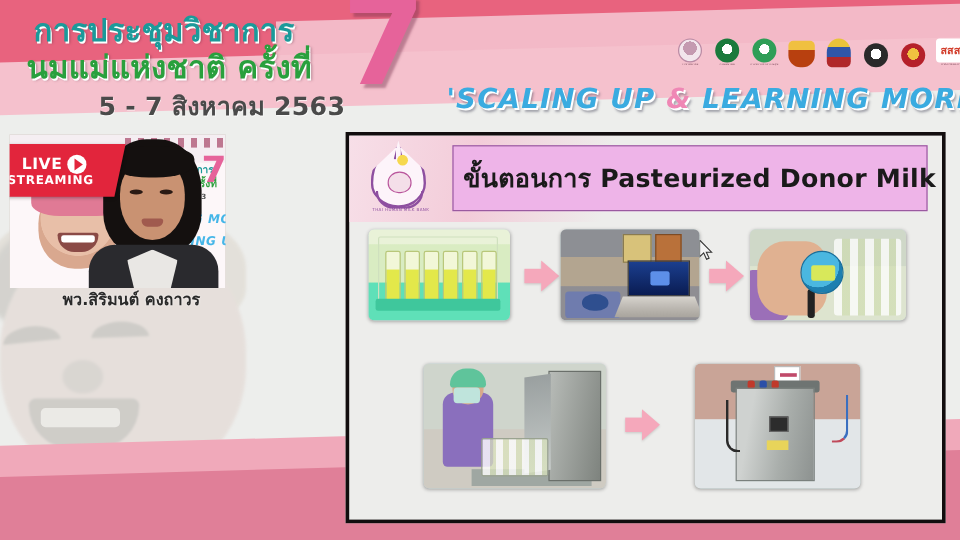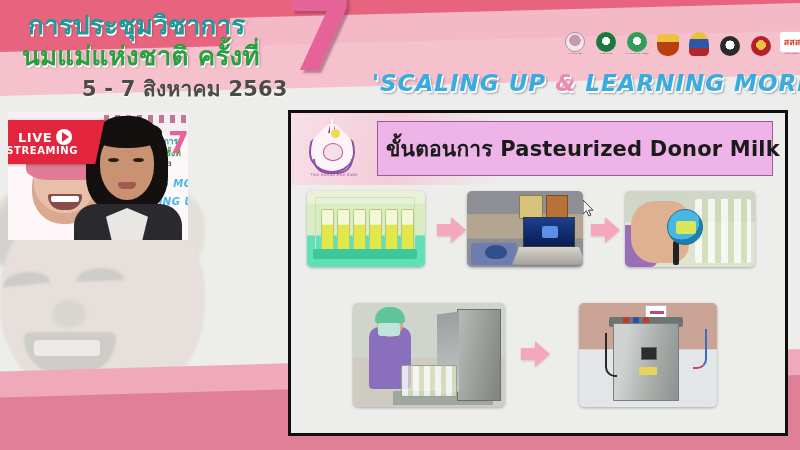--- a/index.html
+++ b/index.html
@@ -641,20 +641,21 @@
     </div>
     <div class="live-badge">
       <div class="row1">
         <span>LIVE</span>
         <span class="play-dot"></span>
       </div>
       <div class="row2">STREAMING</div>
     </div>
   </div>
 
+  <div class="speaker-name">พว.สิริมนต์  คงถาวร</div>
 
   <div class="panel">
     <div class="panel-wash"></div>
 
     <div class="panel-logo">
       <div class="drop"></div>
       <div class="drop-tip"></div>
       <div class="drop-yellow"></div>
       <div class="baby"></div>
       <div class="hands"></div>

